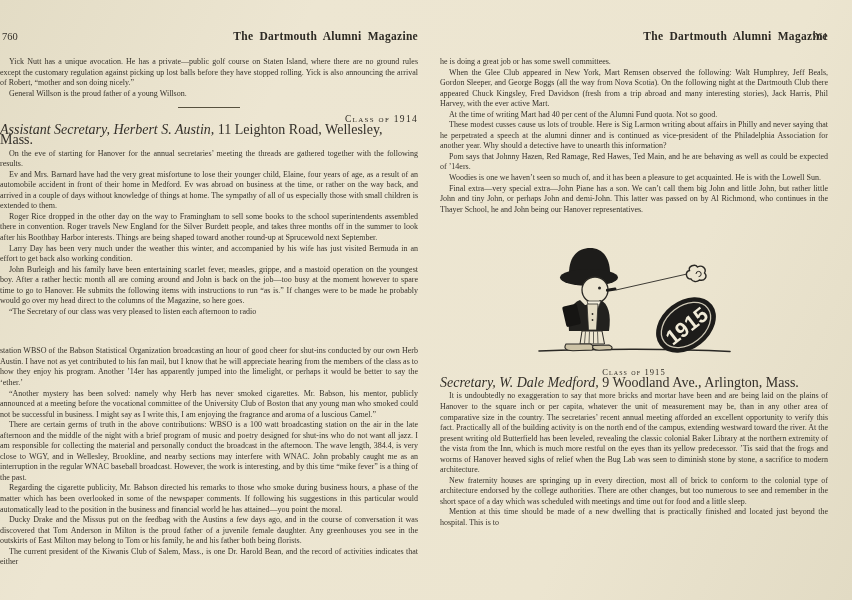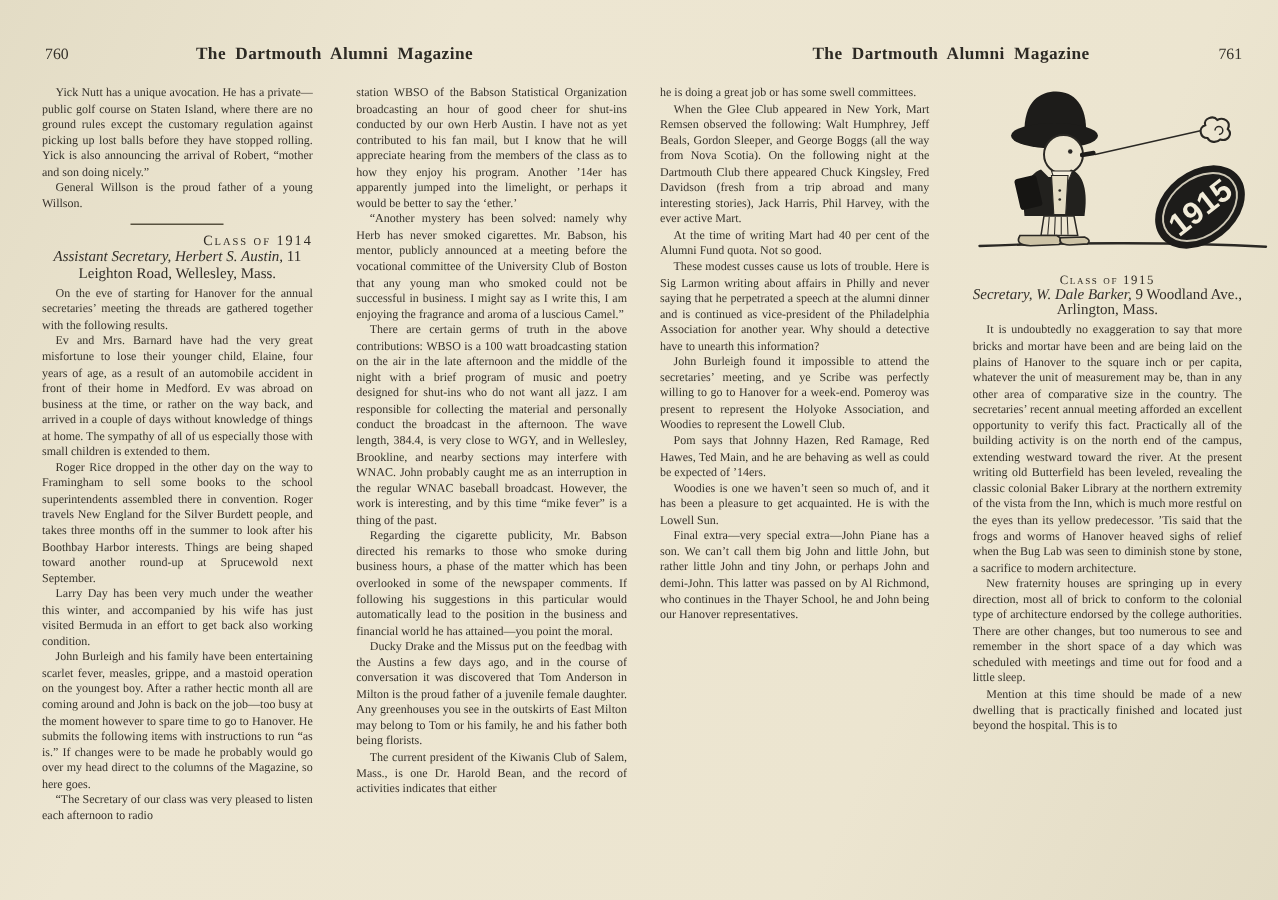--- a/index.html
+++ b/index.html
@@ -6,43 +6,43 @@
   html,body { margin:0; padding:0; }
   body {
     width:852px; height:600px; overflow:hidden;
     background: linear-gradient(115deg, #e3dcc5 0%, #ede6d2 28%, #ece5d0 72%, #e2dbc4 100%);
     font-family:"Liberation Serif", serif;
     color:#34302a;
     -webkit-font-smoothing:antialiased;
   }
   .spread { display:flex; width:852px; height:600px; }
   .page { width:426px; height:600px; padding-top:30px; overflow:hidden; }
-  .page-left  { padding-left:28px; padding-right:8px; }
+  .page-left  { padding-right:8px; }
   .page-right { padding-left:14px; padding-right:24px; }
   .page-header { position:relative; height:18px; margin-bottom:9px; }
   .header-title {
-    position:absolute; left:0; right:0; top:0; text-align:center;
+    position:absolute; left:0; right:0; top:0; text-align:right;
     font-weight:bold; font-size:11.5px; letter-spacing:0.3px; word-spacing:3px; color:#2d2a24;
   }
   .page-num { position:absolute; top:1px; font-size:10.5px; color:#34302a; }
   .page-left  .page-num { left:2px; }
   .page-right .page-num { right:0px;margin-left:47px; }
-  .cols { display:flex; gap:29px; }
+  .cols { display:flex; gap:29px;flex-direction:column; }
   .col { flex:1; min-width:0; }
   p.para {
     margin:0; font-size:8px; line-height:10.55px;
     text-align:justify; text-indent:9px; color:#36322b;
   }
   p.cont { text-indent:0; }
   .section-rule { width:62px; border:0; border-top:1.2px solid #57513f; margin:8px auto 6px; }
   .section-heading {
     text-align:right; font-variant:small-caps; font-size:9.5px;
     letter-spacing:1.3px; margin:0 0 1px; color:#2f2b25;
   }
-  .secretary { text-align:center; font-size:10px; line-height:10.2px; margin:0 0 3px; }
+  .secretary { text-align:left; font-size:14px; line-height:10.2px; margin:0 0 3px; }
   .secretary .it { font-style:italic; }
   .illustration-wrap { width:198px; margin:0 auto 1px; }
   .img-caption {
     text-align:center; font-variant:small-caps; font-size:8.5px;
     letter-spacing:1.1px; margin:0 0 1px; color:#2f2b25;
   }
 </style>
 </head>
 <body>
 
@@ -85,21 +85,20 @@
     <div class="page-header">
       <span class="header-title">The Dartmouth Alumni Magazine</span>
       <span class="page-num">761</span>
     </div>
     <div class="cols">
       <div class="col">
         <p class="para cont">he is doing a great job or has some swell committees.</p>
         <p class="para">When the Glee Club appeared in New York, Mart Remsen observed the following: Walt Humphrey, Jeff Beals, Gordon Sleeper, and George Boggs (all the way from Nova Scotia). On the following night at the Dartmouth Club there appeared Chuck Kingsley, Fred Davidson (fresh from a trip abroad and many interesting stories), Jack Harris, Phil Harvey, with the ever active Mart.</p>
         <p class="para">At the time of writing Mart had 40 per cent of the Alumni Fund quota. Not so good.</p>
         <p class="para">These modest cusses cause us lots of trouble. Here is Sig Larmon writing about affairs in Philly and never saying that he perpetrated a speech at the alumni dinner and is continued as vice-president of the Philadelphia Association for another year. Why should a detective have to unearth this information?</p>
-        <p class="para">John Burleigh found it impossible to attend the secretaries’ meeting, and ye Scribe was perfectly willing to go to Hanover for a week-end. Pomeroy was present to represent the Holyoke Association, and Woodies to represent the Lowell Club.</p>
         <p class="para">Pom says that Johnny Hazen, Red Ramage, Red Hawes, Ted Main, and he are behaving as well as could be expected of ’14ers.</p>
         <p class="para">Woodies is one we haven’t seen so much of, and it has been a pleasure to get acquainted. He is with the Lowell Sun.</p>
         <p class="para">Final extra—very special extra—John Piane has a son. We can’t call them big John and little John, but rather little John and tiny John, or perhaps John and demi-John. This latter was passed on by Al Richmond, who continues in the Thayer School, he and John being our Hanover representatives.</p>
       </div>
       <div class="col">
         <div class="illustration-wrap">
           <svg width="198" height="118" viewBox="0 0 198 118" xmlns="http://www.w3.org/2000/svg">
 
             <path d="M4 107 C 62 104.5, 140 104.5, 195 107.5" fill="none" stroke="#2a2824" stroke-width="1.6" stroke-linecap="round"></path>
 
@@ -127,21 +126,21 @@
               <rect x="29" y="61" width="15" height="21" rx="2" fill="#161513" transform="rotate(-13 36 71)"></rect>
               <path d="M47 87 L67 87 L69.5 100 L45 100 Z" fill="#ece5d0" stroke="#2a2824" stroke-width="1"></path>
               <path d="M50.5 87.5 L49.5 99.5 M54.5 87.5 L54 99.5 M58.5 87.5 L58.5 99.5 M62.5 87.5 L63 99.5" stroke="#2a2824" stroke-width="0.7"></path>
               <path d="M31 100 Q27 106.5 38 106.8 L57 106 Q61 103 55.5 100 Z" fill="#cdc3a6" stroke="#2a2824" stroke-width="1.1"></path>
               <path d="M58 101.5 Q56 106 64 106.3 L76 105.6 Q79 103 74 101 Z" fill="#cdc3a6" stroke="#2a2824" stroke-width="1.1"></path>
             </g>
           </svg>
         </div>
         <div class="img-caption">Class of 1915</div>
         <div class="secretary">
-          <span class="it">Secretary, W. Dale Barker,</span>
+          <span class="it">Secretary, W. Dale Medford,</span>
           <span>9 Woodland Ave., Arlington, Mass.</span>
         </div>
         <p class="para">It is undoubtedly no exaggeration to say that more bricks and mortar have been and are being laid on the plains of Hanover to the square inch or per capita, whatever the unit of measurement may be, than in any other area of comparative size in the country. The secretaries’ recent annual meeting afforded an excellent opportunity to verify this fact. Practically all of the building activity is on the north end of the campus, extending westward toward the river. At the present writing old Butterfield has been leveled, revealing the classic colonial Baker Library at the northern extremity of the vista from the Inn, which is much more restful on the eyes than its yellow predecessor. ’Tis said that the frogs and worms of Hanover heaved sighs of relief when the Bug Lab was seen to diminish stone by stone, a sacrifice to modern architecture.</p>
         <p class="para">New fraternity houses are springing up in every direction, most all of brick to conform to the colonial type of architecture endorsed by the college authorities. There are other changes, but too numerous to see and remember in the short space of a day which was scheduled with meetings and time out for food and a little sleep.</p>
         <p class="para">Mention at this time should be made of a new dwelling that is practically finished and located just beyond the hospital. This is to</p>
       </div>
     </div>
   </div>
 
 </div>

